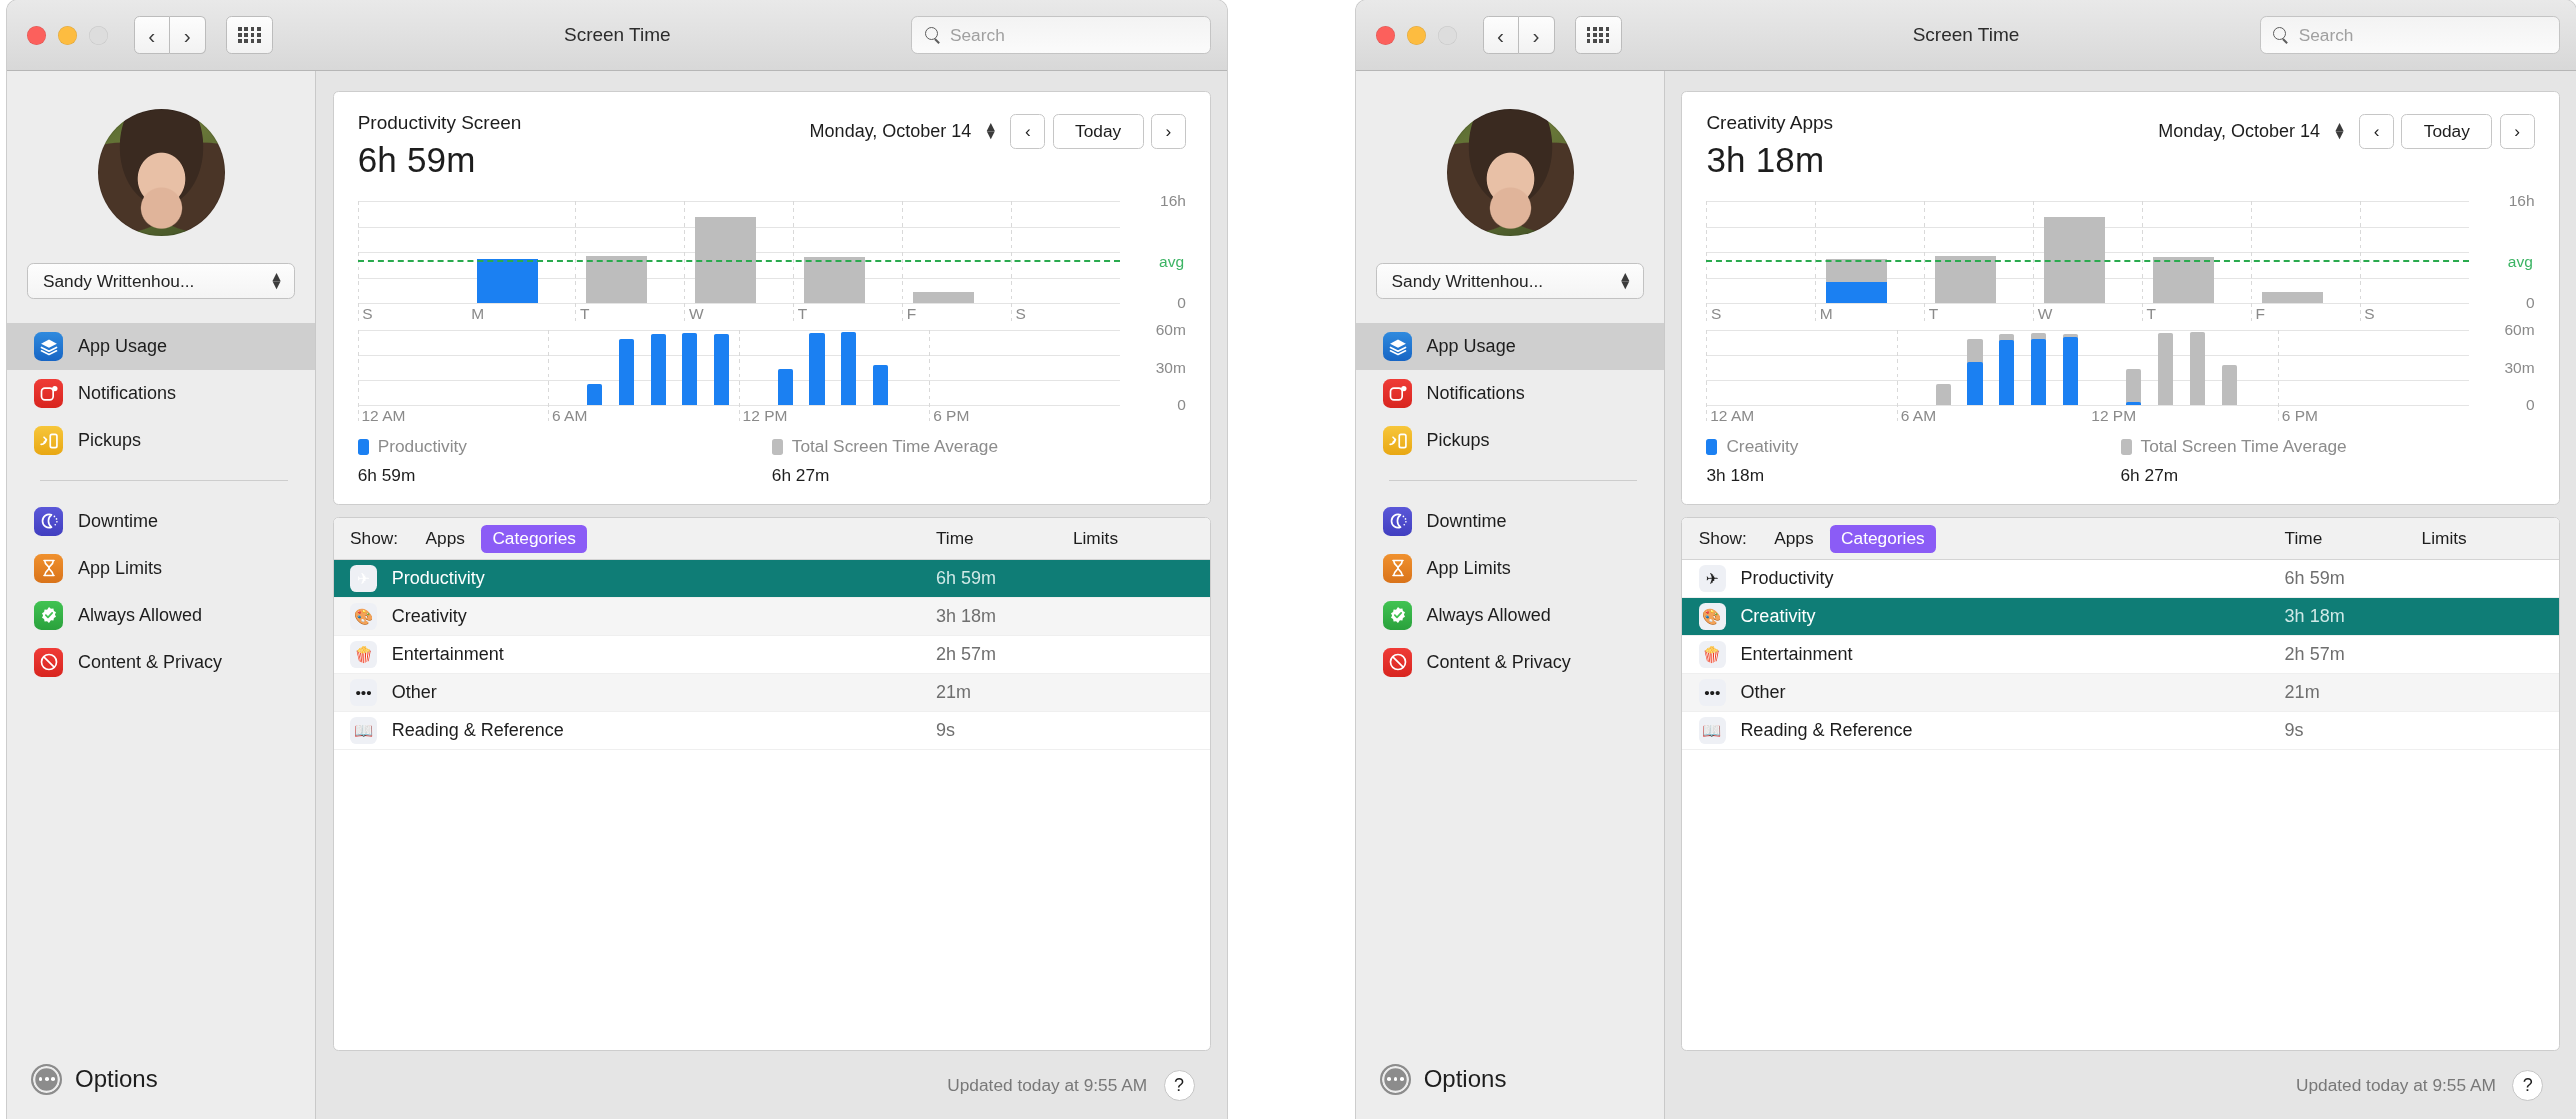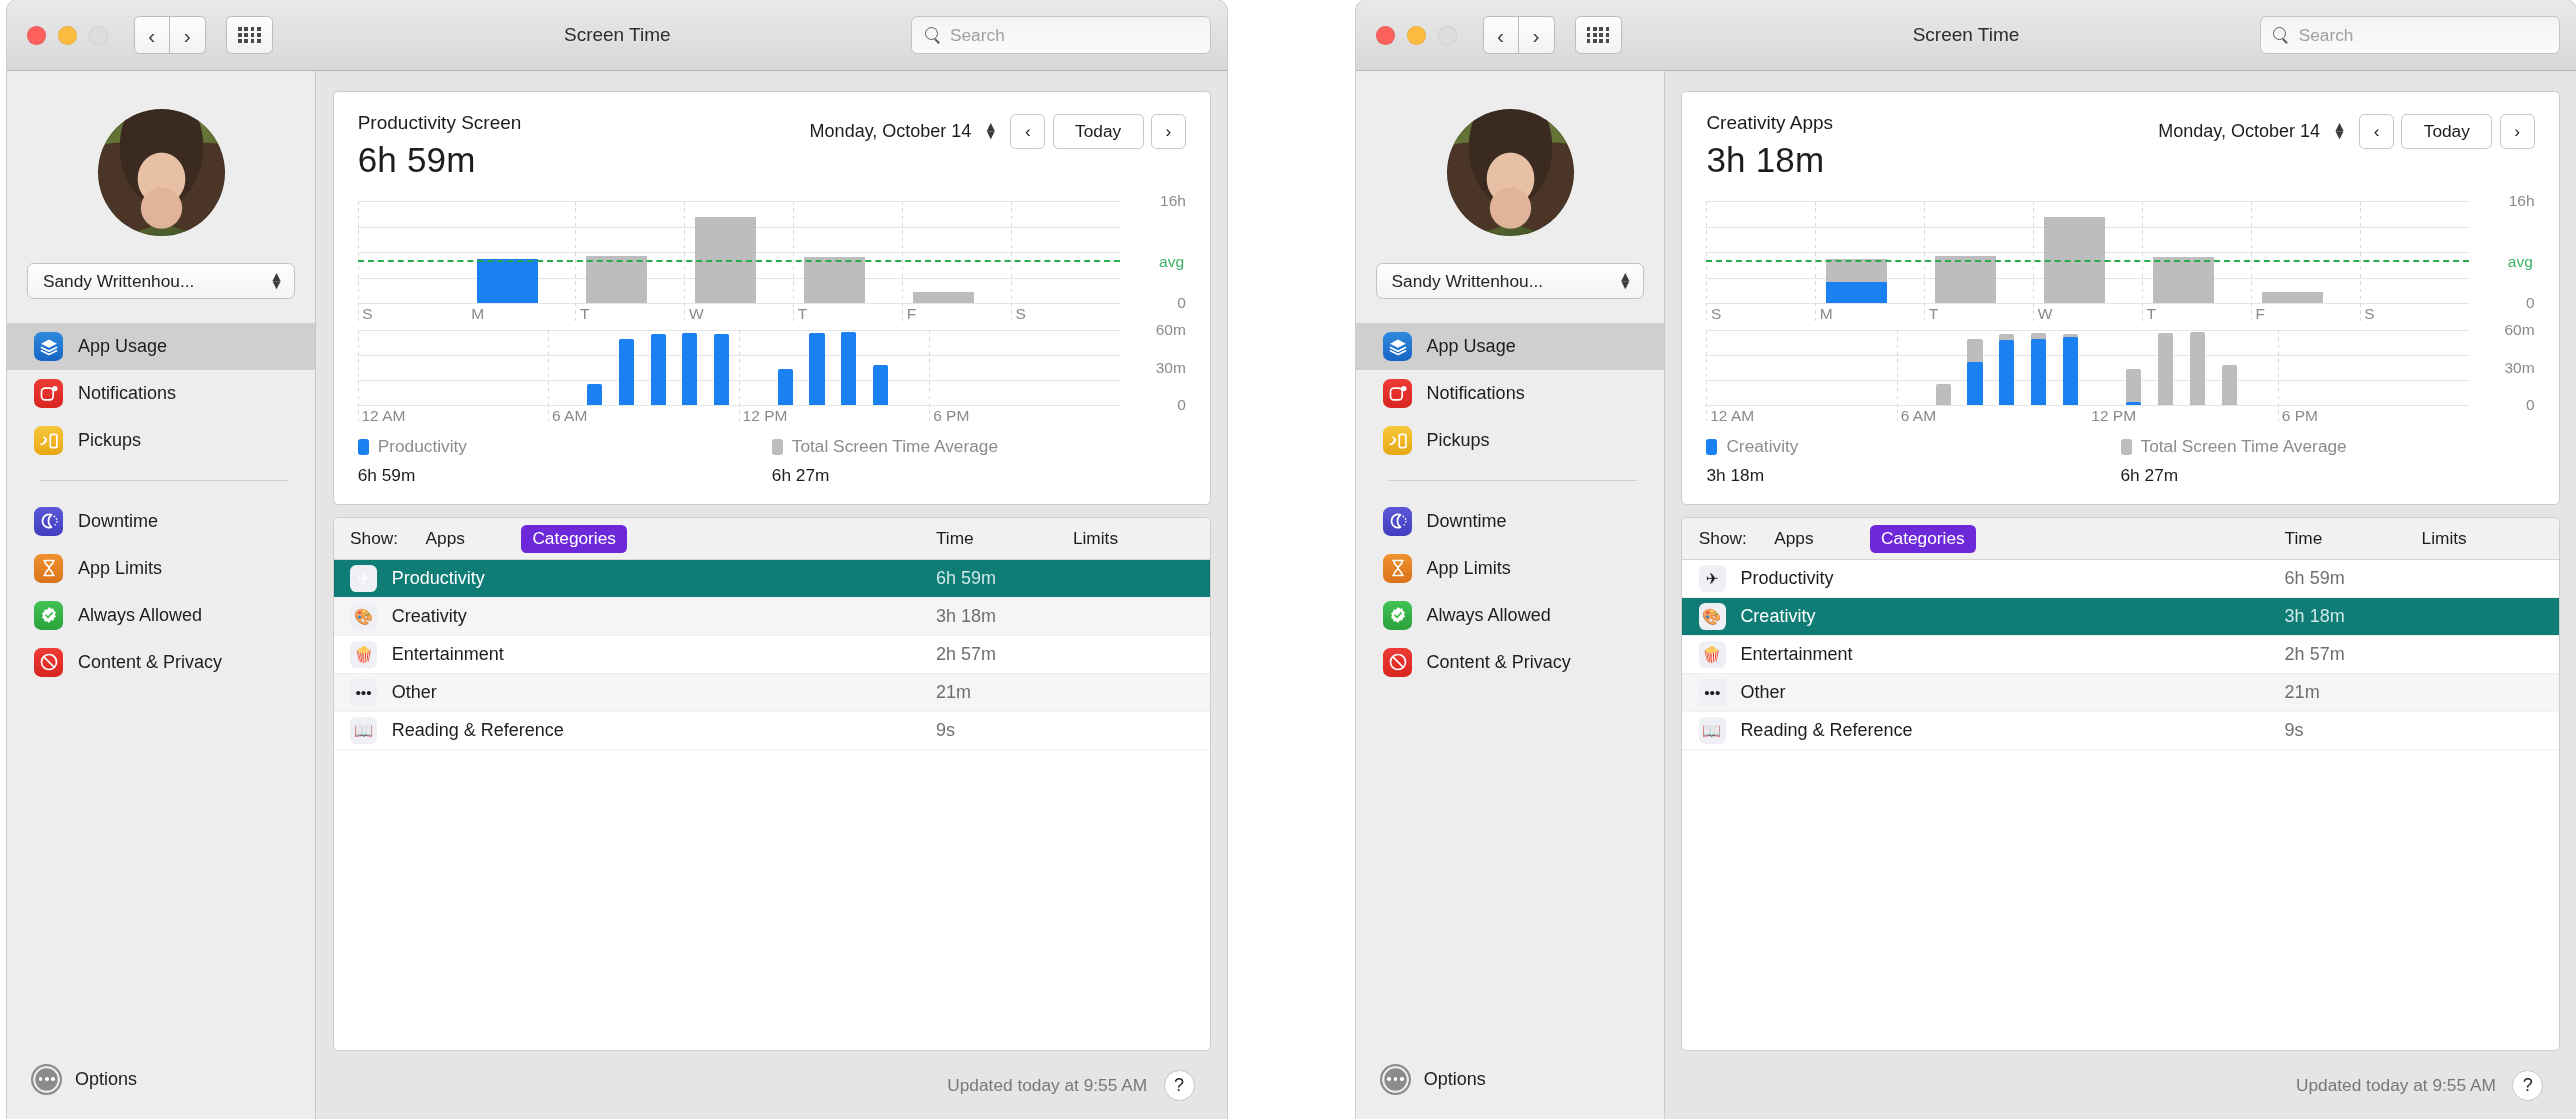--- a/index.html
+++ b/index.html
@@ -137,21 +137,21 @@
   .divider { height:0.9px; background:#cdcdcd; margin: 16.4px 27px 16.4px 33px; }
 
   .sidebar-foot { margin-top:auto; padding: 0 0 25.5px 24px; display:flex; align-items:center; gap:12.7px; }
   .opt-ic {
     width: 31px; height:31px; border-radius:50%;
     border: 2.7px solid #8c8c8c; background:#8c8c8c;
     display:flex; align-items:center; justify-content:center; gap:2.7px;
     box-shadow: inset 0 0 0 2.3px #ededed;
   }
   .opt-ic i { width:3.6px;height:3.6px;border-radius:50%;background:#fff;display:block; }
-  .opt-label { font-size: 18px; color:#1d1d1d; }
+  .opt-label { font-size: 24px; color:#1d1d1d; }
 
   
   .content { flex:1; background:#e5e5e5; padding: 20px 16.4px 0 16.4px; display:flex; flex-direction:column; }
 
   .card {
     background:#fff; border:0.9px solid #cdcdcd; border-radius: 5.5px;
     display:flex; flex-direction:column; overflow:hidden;
   }
   .card-top { padding: 20px 24px 0 24px; }
   .card-head { display:flex; align-items:flex-start; }
@@ -210,21 +210,21 @@
     margin-top: 12.7px; overflow:hidden; flex:1;
   }
   .thead {
     height: 42px; display:flex; align-items:center;
     background:#f1f1f1; border-bottom:0.9px solid #d4d4d4; padding-left: 16.4px;
     font-size: 17.3px; color:#1d1d1d;
   }
   .show-label { color:#1d1d1d; margin-right: 16.4px; }
   .seg-ctl { display:flex; gap: 5.5px; }
   .seg-btn { padding: 3.6px 11px; border-radius: 5.5px; font-size:17.3px; color:#1d1d1d; }
-  .seg-btn.on { background:#6d28d9; color:#fff;margin-left:40px; }
+  .seg-btn.on { background:#8b5cf6; color:#fff; }
   .col-time { width: 137px; text-align:left; }
   .col-limits { width: 137px; text-align:left; }
   .head-spacer { flex:1; }
 
   .trow {
     height: 38px; display:flex; align-items:center; padding-left: 16.4px;
     font-size: 18px; color:#1d1d1d; border-bottom:0.9px solid #efefef;
   }
   .trow.alt { background:#f5f5f5; }
   .trow.sel { background:#0f7d76; color:#fff; }

